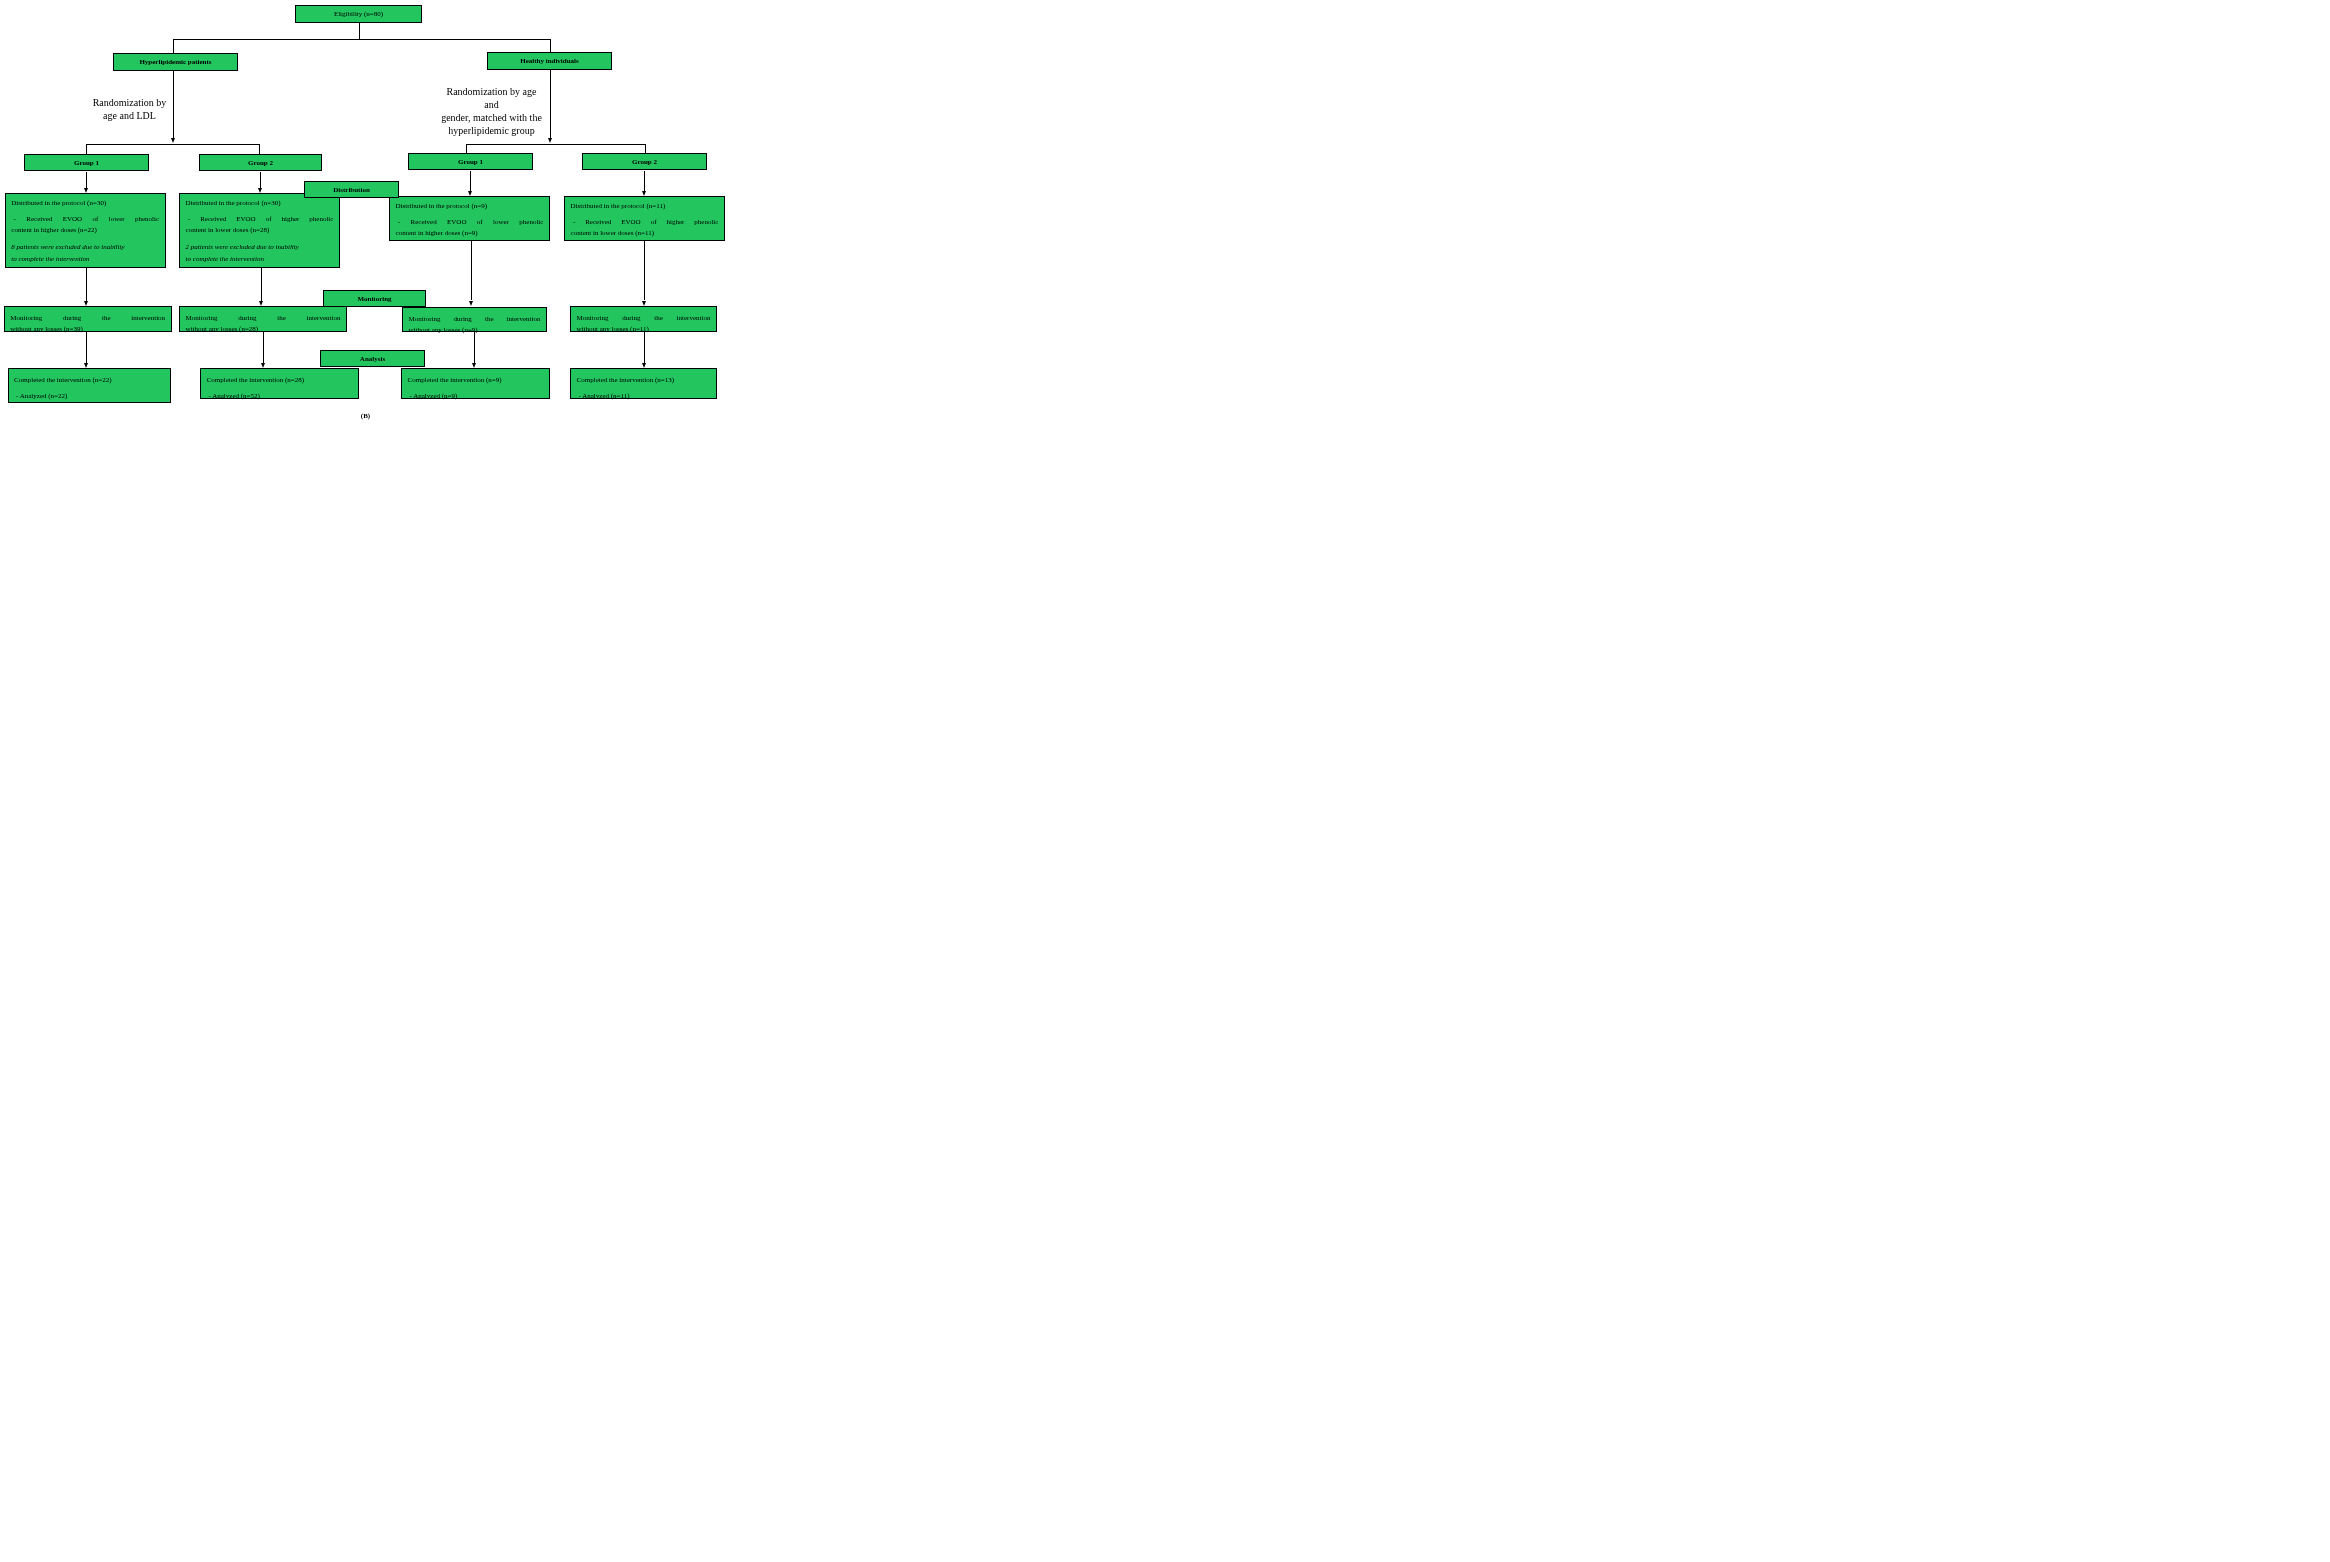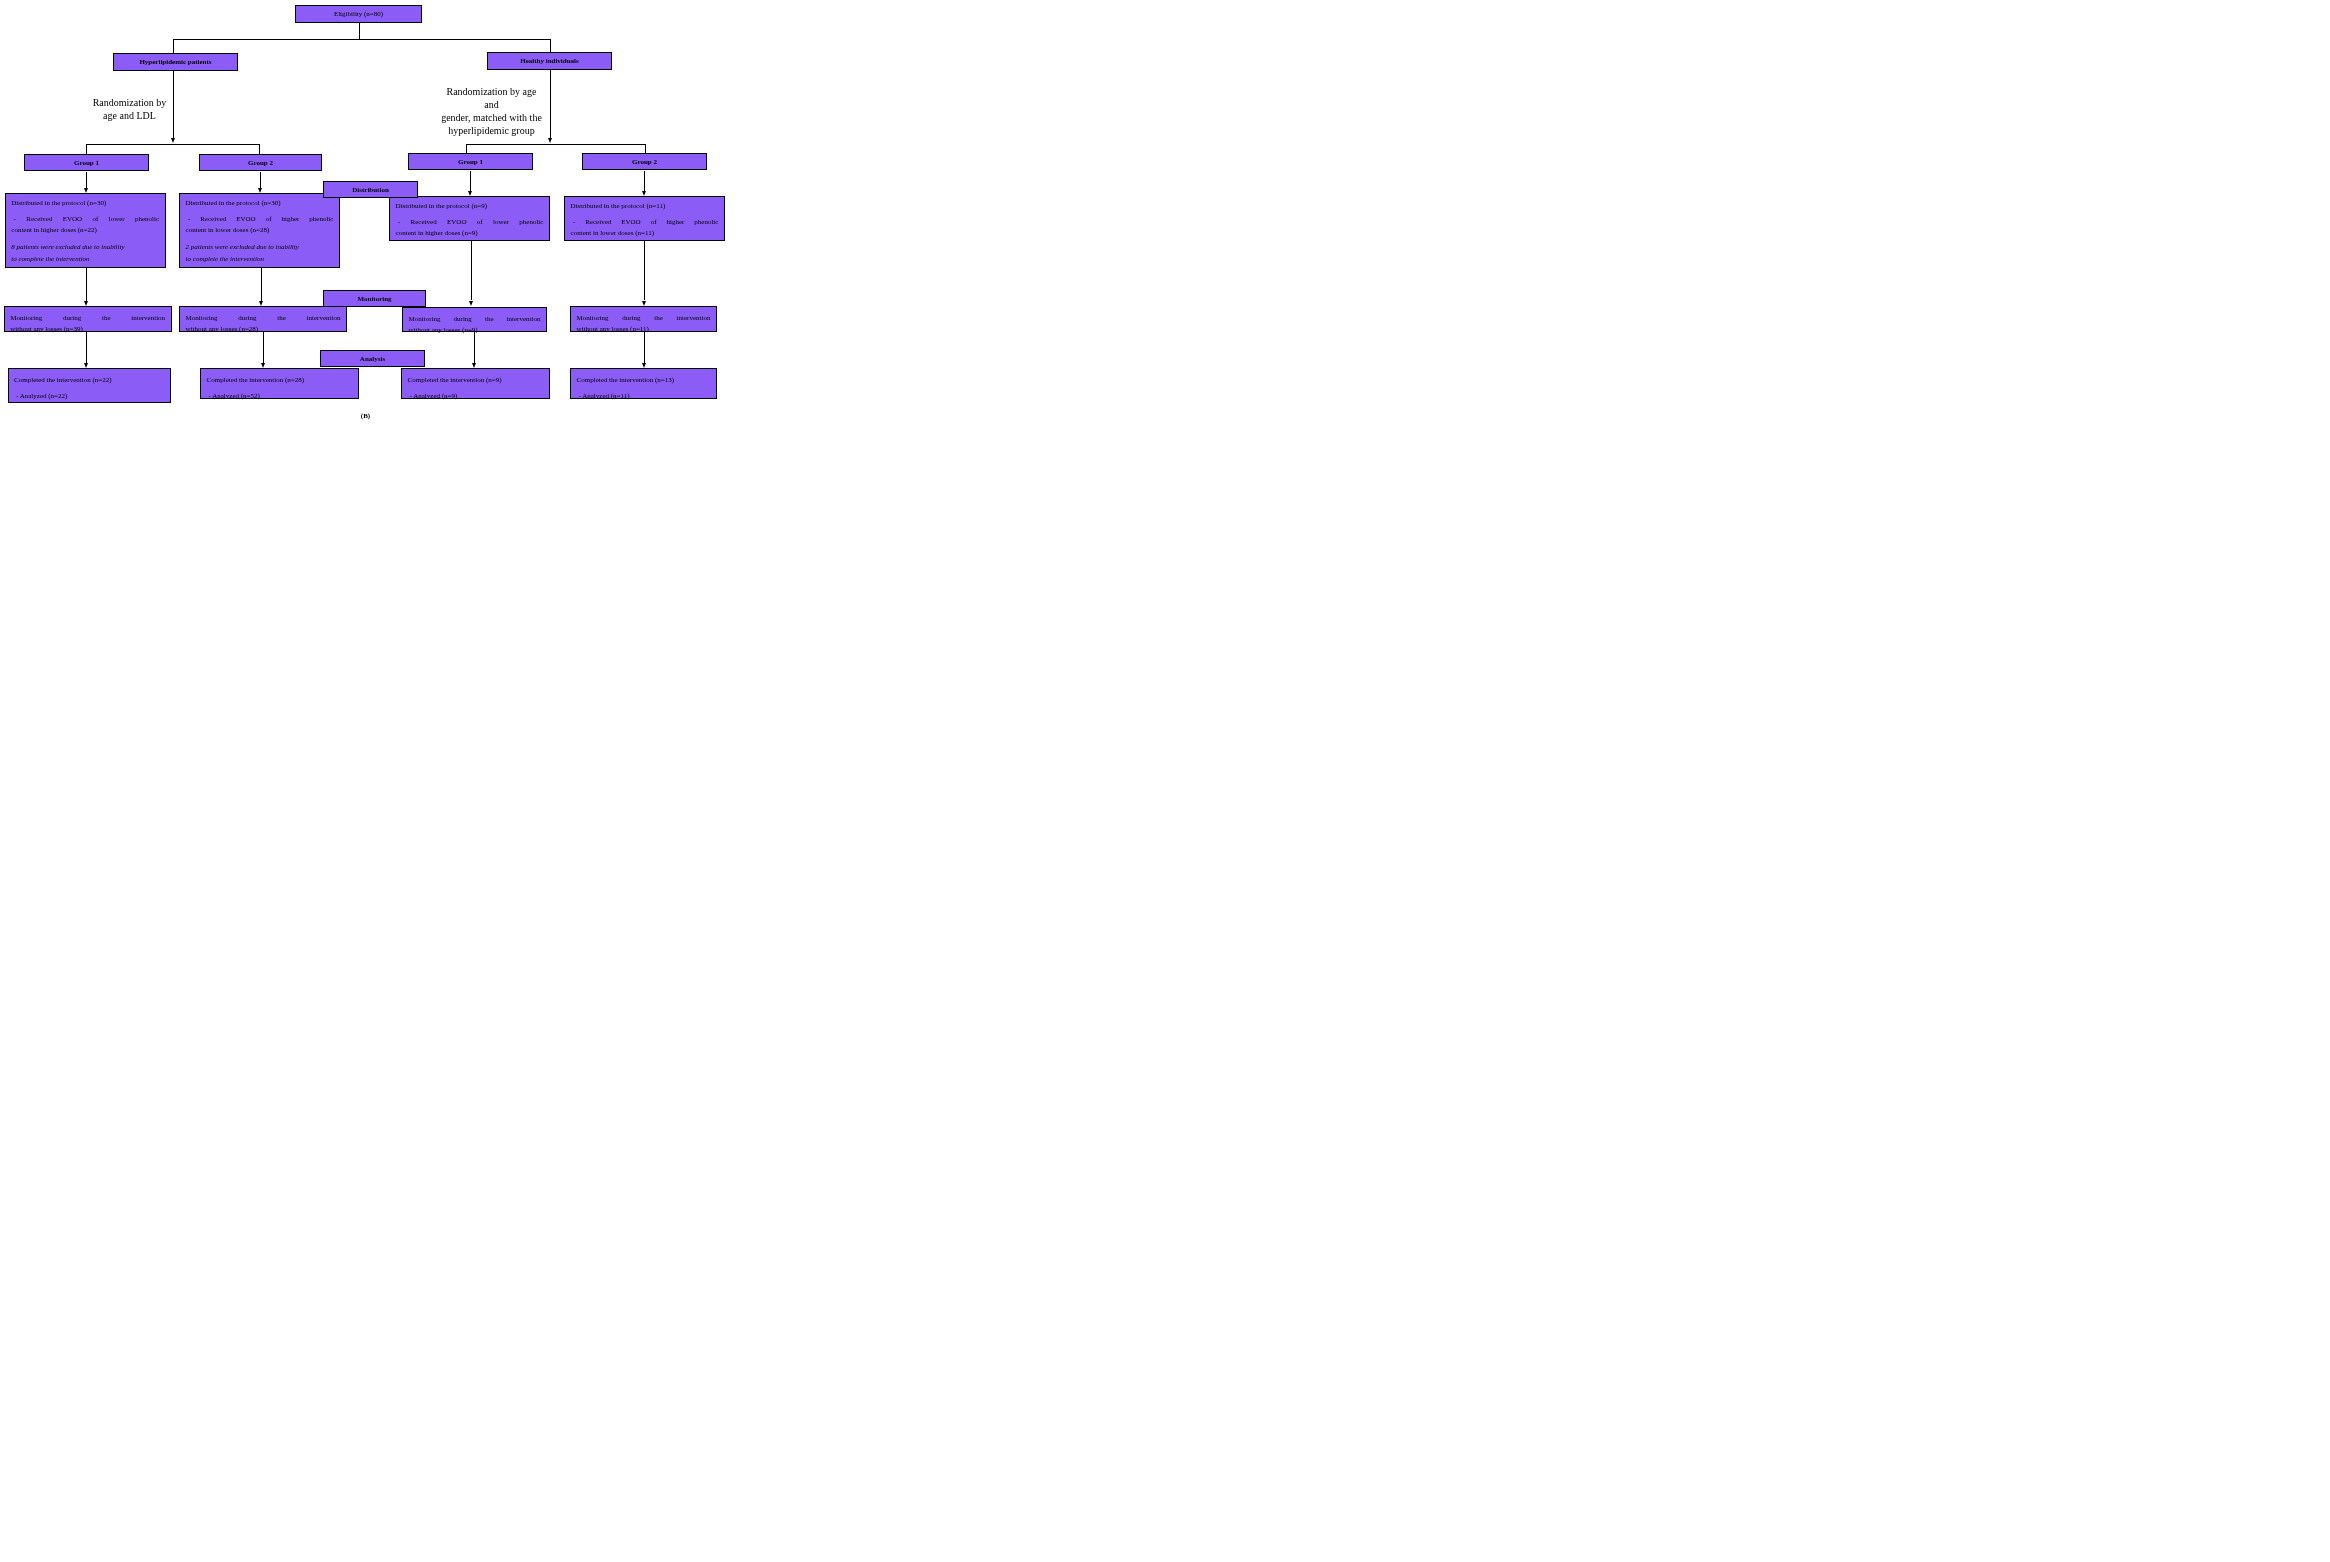--- a/index.html
+++ b/index.html
@@ -8,21 +8,21 @@
     font-family:"Liberation Serif","DejaVu Serif",serif; color:#000;
     overflow:hidden;
   }
   .vline { position:absolute; width:0.7px; background:#000; z-index:1; }
   .hline { position:absolute; height:0.7px; background:#000; z-index:1; }
   .arrow {
     position:absolute; width:0; height:0; z-index:1;
     border-left:2.3px solid transparent; border-right:2.3px solid transparent;
     border-top:5.1px solid #000;
   }
-  .box { position:absolute; background:#8b5cf6; border:0.9px solid #000; z-index:2; box-sizing:border-box; }
+  .box { position:absolute; background:#22c55e; border:0.9px solid #000; z-index:2; box-sizing:border-box; }
   .titlebox {
     border-width:1.4px; display:flex; align-items:center; justify-content:center;
     font-weight:bold; font-size:7px; z-index:2;
   }
   .plainbox { font-weight:normal; }
   .stagebox { z-index:3; }
   .contentbox { font-size:7px; padding:3.7px 5.6px 0 5.6px; line-height:8.9px; }
   .intro { margin:0.9px 0 0 0; }
   .received { margin-top:6.5px; line-height:11.2px; }
   .jline { text-align:justify; text-align-last:justify; padding-left:2.3px; }
@@ -111,21 +111,21 @@
   <div class="box titlebox" style="left:199px;top:154px;width:123px;height:17px;">
     <span>Group 2</span>
   </div>
   <div class="box titlebox" style="left:408px;top:153px;width:125px;height:17px;">
     <span>Group 1</span>
   </div>
   <div class="box titlebox" style="left:582px;top:153px;width:125px;height:17px;">
     <span>Group 2</span>
   </div>
 
-  <div class="box titlebox stagebox" style="left:323px;top:181px;width:95px;height:17px;">
+  <div class="box titlebox stagebox" style="left:304px;top:181px;width:95px;height:17px;">
     <span>Distribution</span>
   </div>
   <div class="box titlebox stagebox" style="left:323px;top:290px;width:103px;height:17px;">
     <span>Monitoring</span>
   </div>
   <div class="box titlebox stagebox" style="left:320px;top:350px;width:105px;height:17px;align-items:center;">
     <span>Analysis</span>
   </div>
 
   <div class="box contentbox" style="left:4.7px;top:193px;width:161px;height:75px;">

